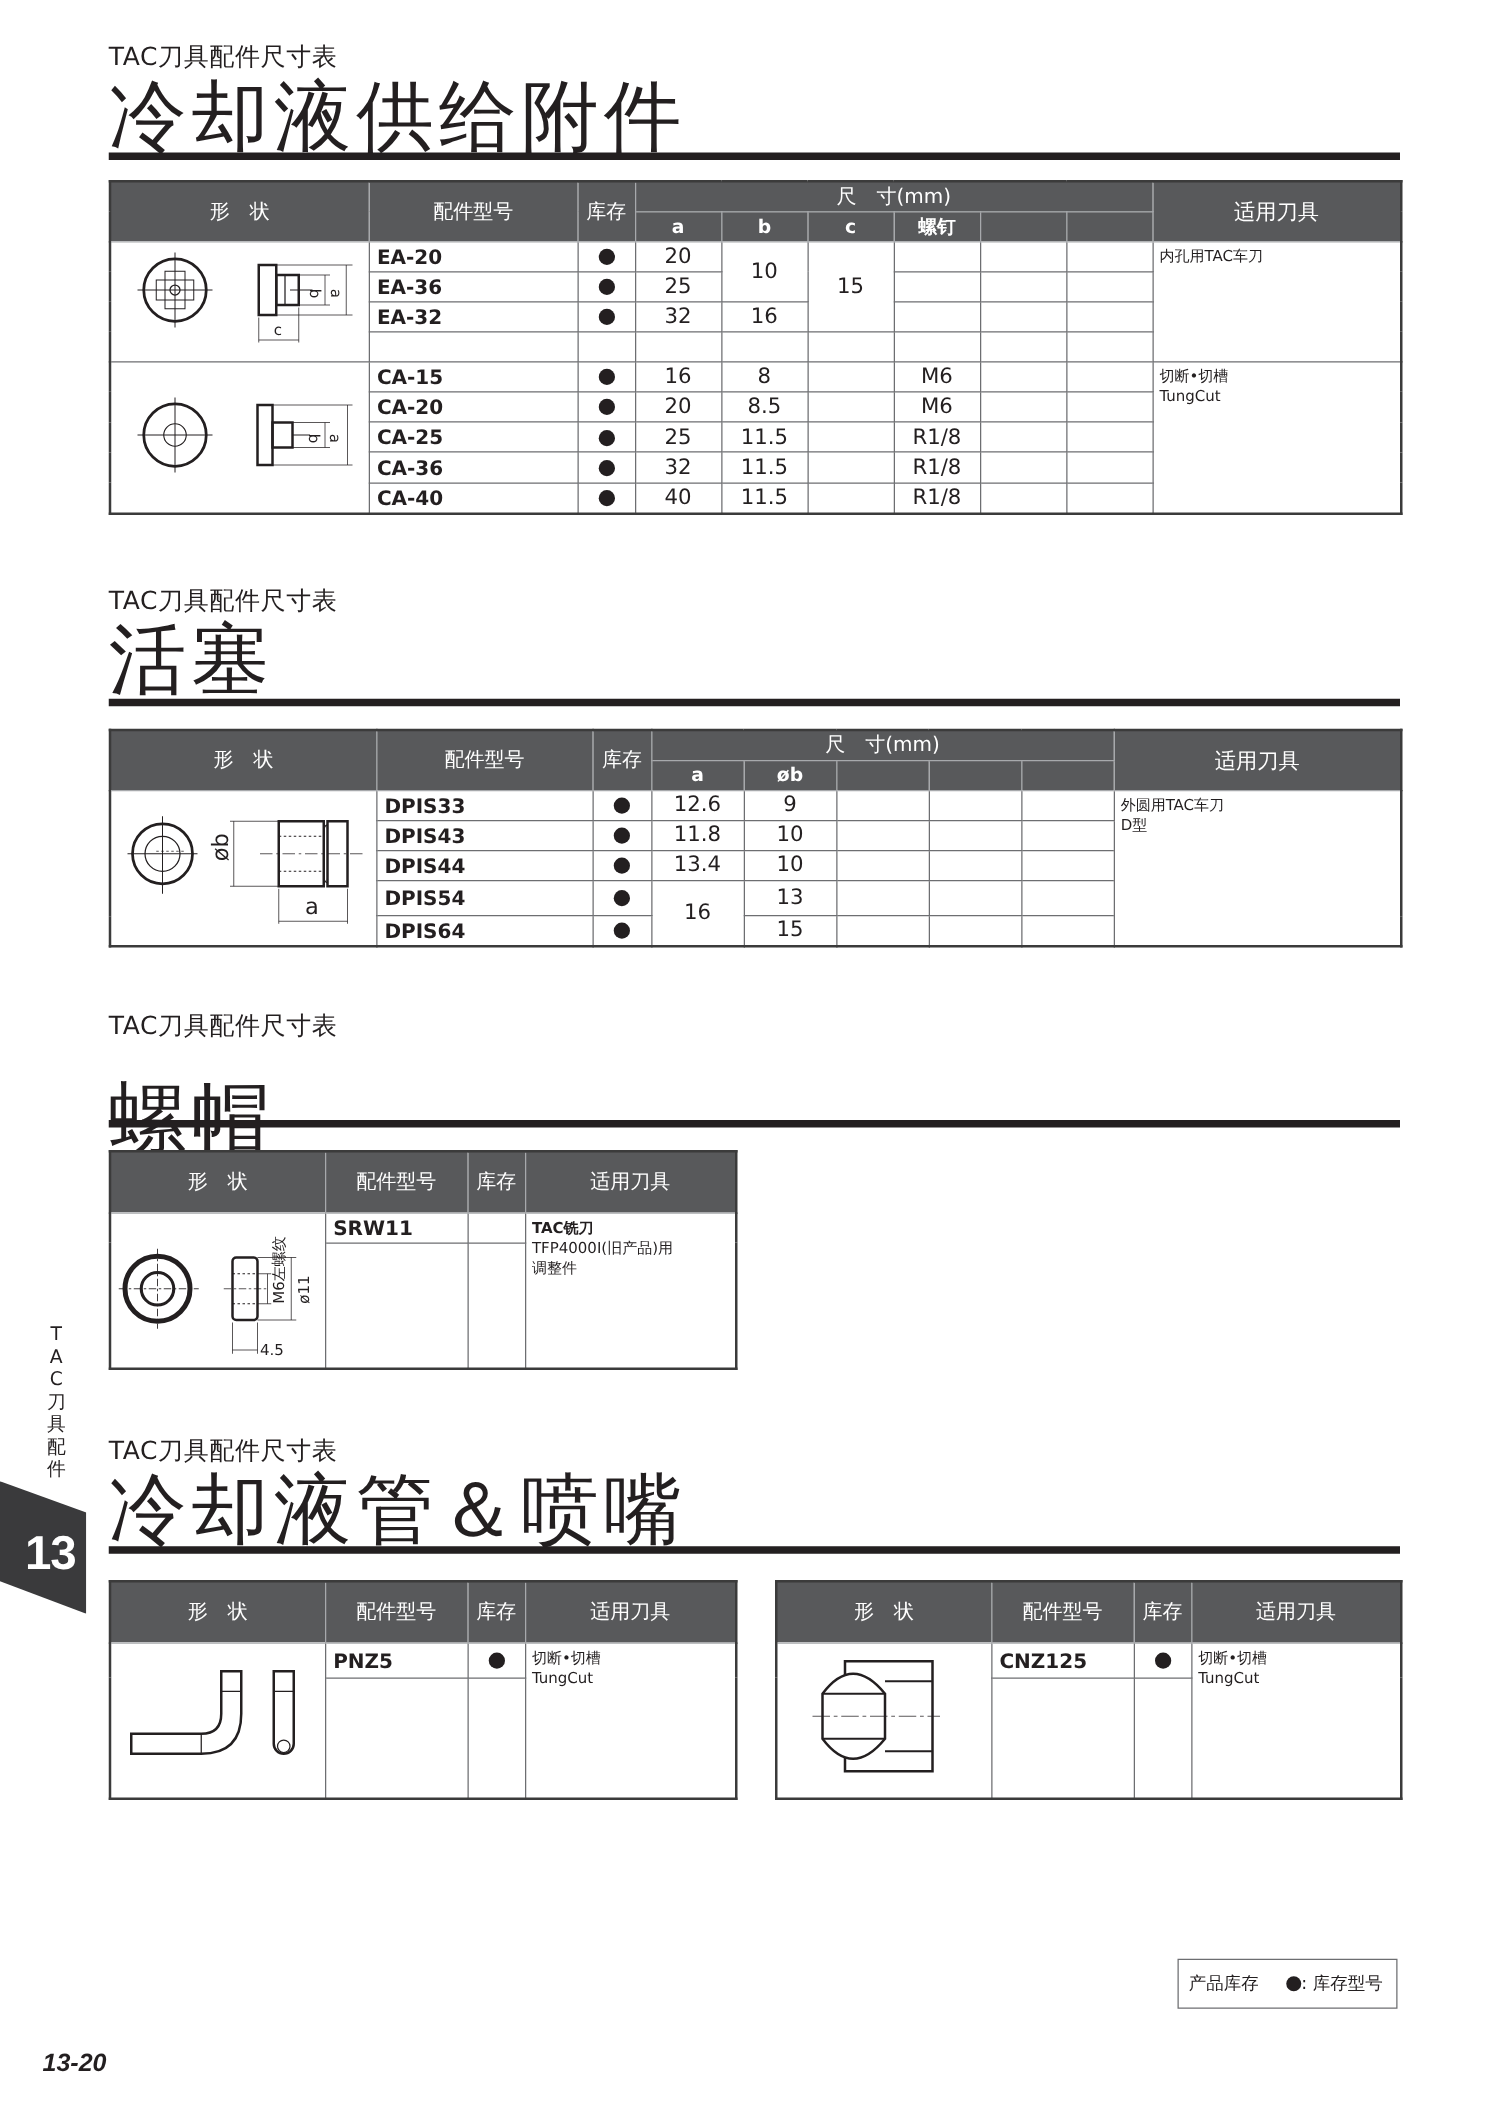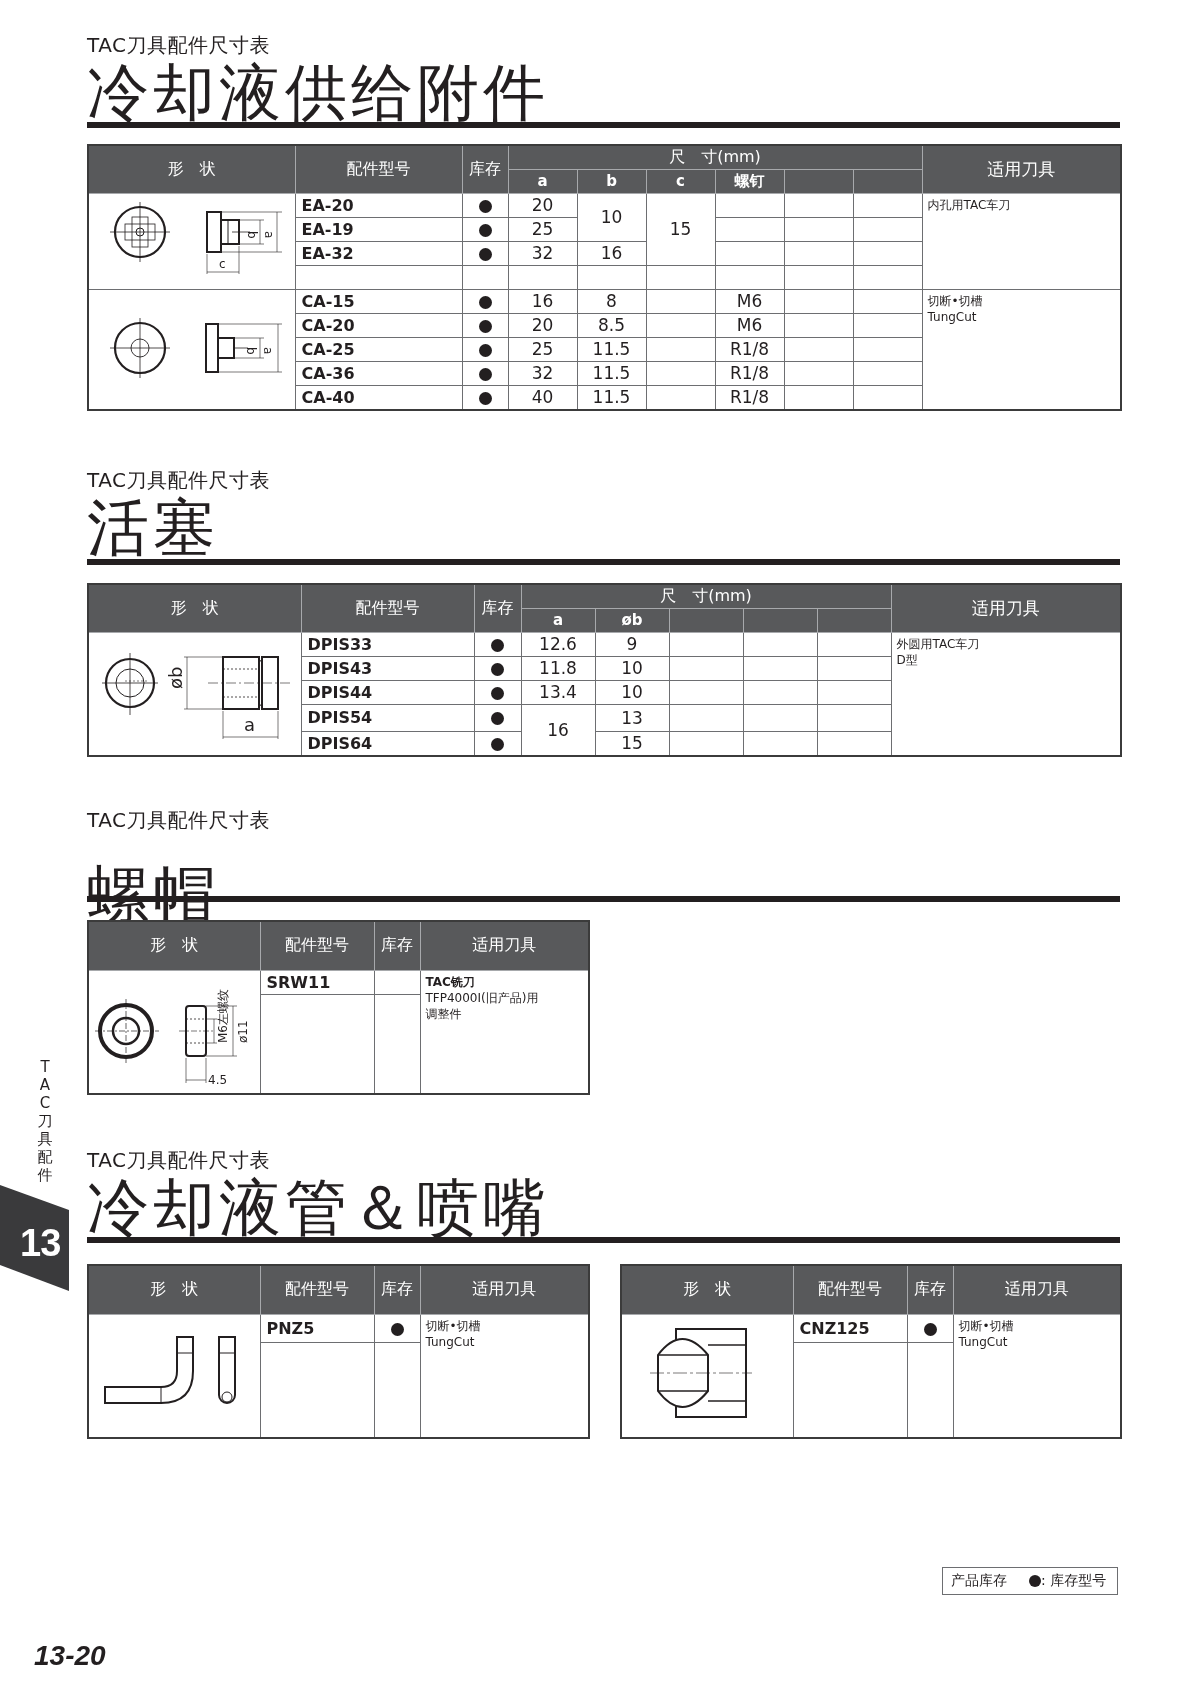--- a/index.html
+++ b/index.html
@@ -16,23 +16,23 @@
   table.spec td { border: 1px solid #6d6e71; font-size: 17px; text-align: center; padding: 0; height: 24px; vertical-align: middle; }
   table.spec td.model { text-align: left; padding-left: 6px; font-weight: bold; font-size: 16px; }
   table.spec td.shape { background: #fff; vertical-align: middle; padding: 0; }
   table.spec td.tool { text-align: left; vertical-align: top; font-size: 12px; padding: 3px 5px; line-height: 16px; }
   .dot { display: inline-block; width: 13px; height: 13px; border-radius: 50%; background: #231f20; vertical-align: middle; }
 
   .side-tab { position: absolute; left: 0; top: 1185px; width: 69px; height: 106px; }
   .side-text { position: absolute; left: 35px; top: 1058px; width: 20px; font-size: 15px; line-height: 18px; text-align: center; color: #231f20; }
   .side-num { position: absolute; left: 20px; top: 1222px; font-size: 38px; font-weight: bold; color: #fff; font-family: "Liberation Sans", sans-serif; letter-spacing: -1px; }
 
-  .legend { position: absolute; left: 942px; top: 1567px; width: 176px; height: 28px; border: 1px solid #6d6e71; font-size: 14px; color: #231f20; display: flex; align-items: center; padding-left: 8px; gap: 6px; }
+  .legend { position: absolute; left: 942px; top: 1567px; width: 176px; height: 40px; border: 1px solid #6d6e71; font-size: 14px; color: #231f20; display: flex; align-items: center; padding-left: 8px; gap: 6px; }
   .legend .dot { width: 12px; height: 12px; }
-  .pagenum { position: absolute; left: 34px; top: 1640px; font-size: 28px; font-weight: bold; font-style: italic; font-family: "Liberation Sans", sans-serif; color: #231f20; }
+  .pagenum { position: absolute; left: 34px; top: 1640px; font-size: 20px; font-weight: bold; font-style: italic; font-family: "Liberation Sans", sans-serif; color: #231f20; }
 </style>
 </head>
 <body>
 
 <div class="sec-sub" style="top:32px;">TAC刀具配件尺寸表</div>
 <div class="sec-title" style="top:62px;">冷却液供给附件</div>
 <div class="sec-rule" style="top:122px;"></div>
 
 <table class="spec" style="left:87px; top:144px; width:1033px;">
   <colgroup>
@@ -97,21 +97,21 @@
     <td><span class="dot"></span></td>
     <td>20</td>
     <td rowspan="2">10</td>
     <td rowspan="3">15</td>
     <td></td>
         <td></td>
         <td></td>
     <td rowspan="4" class="tool"><span>内孔用TAC车刀</span></td>
   </tr>
   <tr>
-    <td class="model">EA-19</td>
+    <td class="model">EA-36</td>
     <td><span class="dot"></span></td>
     <td>25</td>
     <td></td>
         <td></td>
         <td></td>
   </tr>
   <tr>
     <td class="model">EA-32</td>
     <td><span class="dot"></span></td>
     <td>32</td>

